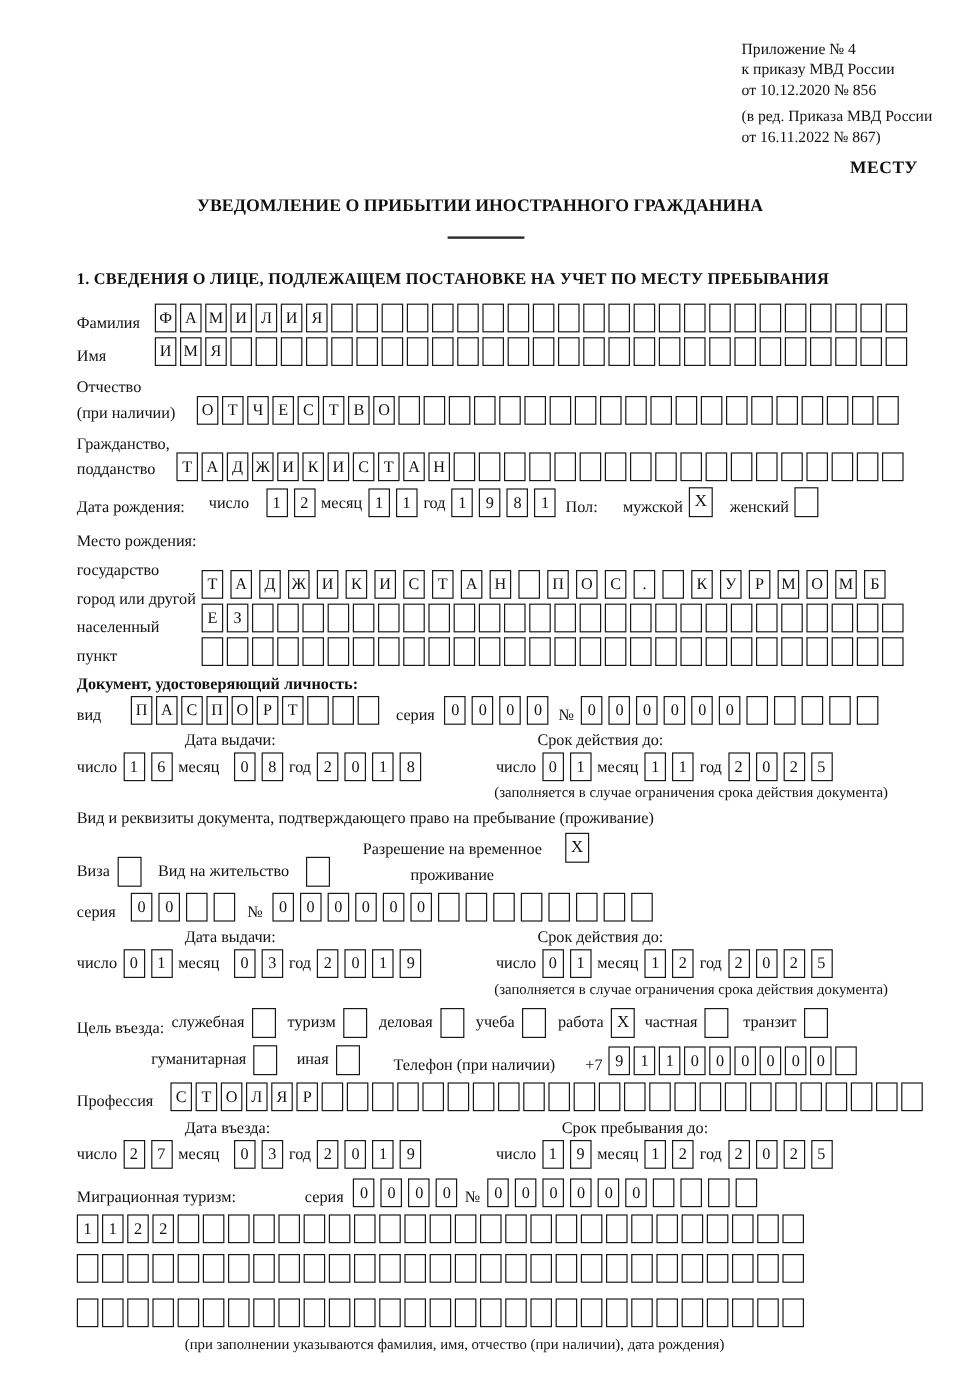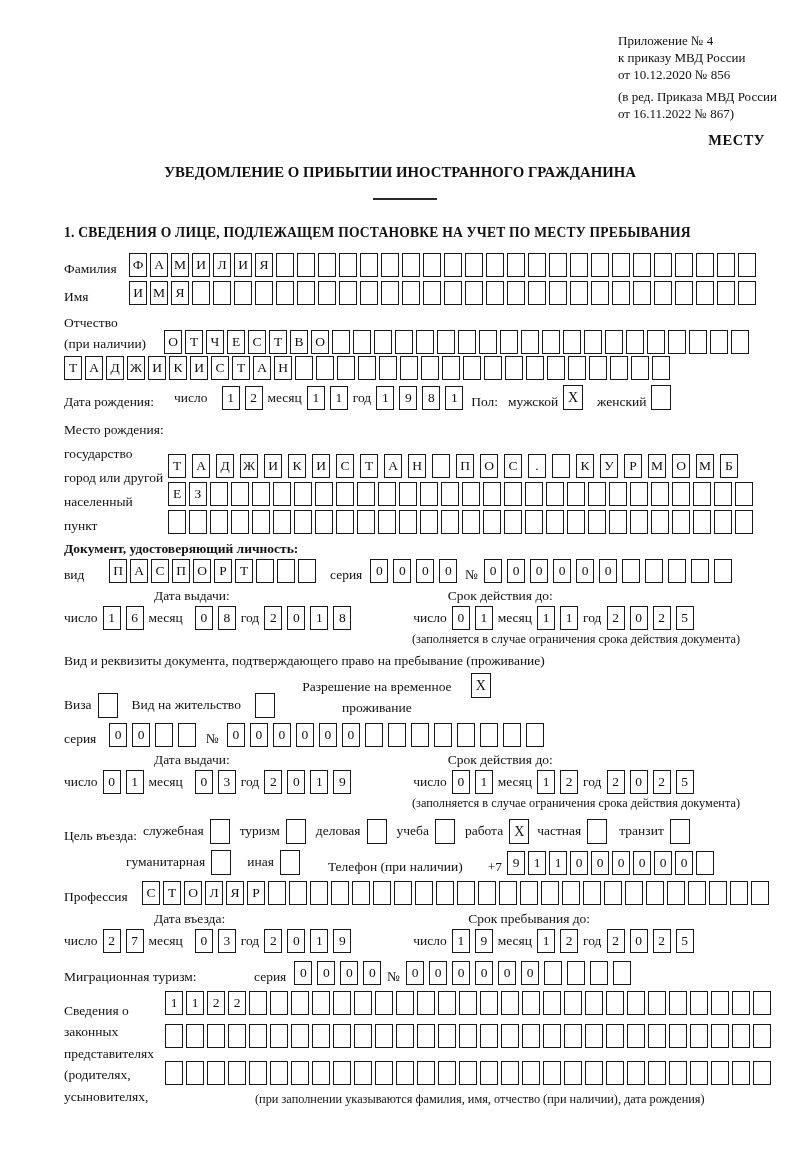--- a/index.html
+++ b/index.html
@@ -184,20 +184,24 @@
           <span class="cell"></span>
           <span class="cell"></span>
           <span class="cell"></span>
           <span class="cell"></span>
           <span class="cell"></span>
           <span class="cell"></span>
         </span>
     </div>
 
     <div class="row mt2">
+      <span class="lblcol" style="width:83px">
+        <div>Гражданство,</div>
+        <div>подданство</div>
+      </span>
       <span class="grid">
           <span class="cell">Т</span>
           <span class="cell">А</span>
           <span class="cell">Д</span>
           <span class="cell">Ж</span>
           <span class="cell">И</span>
           <span class="cell">К</span>
           <span class="cell">И</span>
           <span class="cell">С</span>
           <span class="cell">Т</span>
@@ -239,21 +243,21 @@
           </span>
         <span class="w">год</span>
         <span class="grid gap5">
             <span class="cell">1</span>
             <span class="cell">9</span>
             <span class="cell">8</span>
             <span class="cell">1</span>
           </span>
       </span>
       <span class="w" style="margin-left:8px">Пол:</span>
-      <span class="w" style="margin-left:5px">мужской</span>
+      <span class="w" style="margin-left:16px">мужской</span>
       <span class="cb">X</span>
       <span class="w" style="margin-left:14px">женский</span>
       <span class="cb"></span>
     </div>
 
     <div class="row mt5">
       <span class="lblcol" style="width:104px; line-height:24px;">
         <div>Место рождения:</div>
         <div>государство</div>
         <div>город или другой</div>
@@ -685,28 +689,20 @@
           <span class="cell">0</span>
           <span class="cell">0</span>
           <span class="cell"></span>
           <span class="cell"></span>
           <span class="cell"></span>
           <span class="cell"></span>
         </span>
     </div>
 
     <div class="row mt6">
-      <span class="lblcol" style="width:101px; line-height:21.5px">
-        <div>Сведения о</div>
-        <div>законных</div>
-        <div>представителях</div>
-        <div>(родителях,</div>
-        <div>усыновителях,</div>
-
-      </span>
       <span>
         <div class="grid">
             <span class="cell">1</span>
             <span class="cell">1</span>
             <span class="cell">2</span>
             <span class="cell">2</span>
             <span class="cell"></span>
             <span class="cell"></span>
             <span class="cell"></span>
             <span class="cell"></span>

